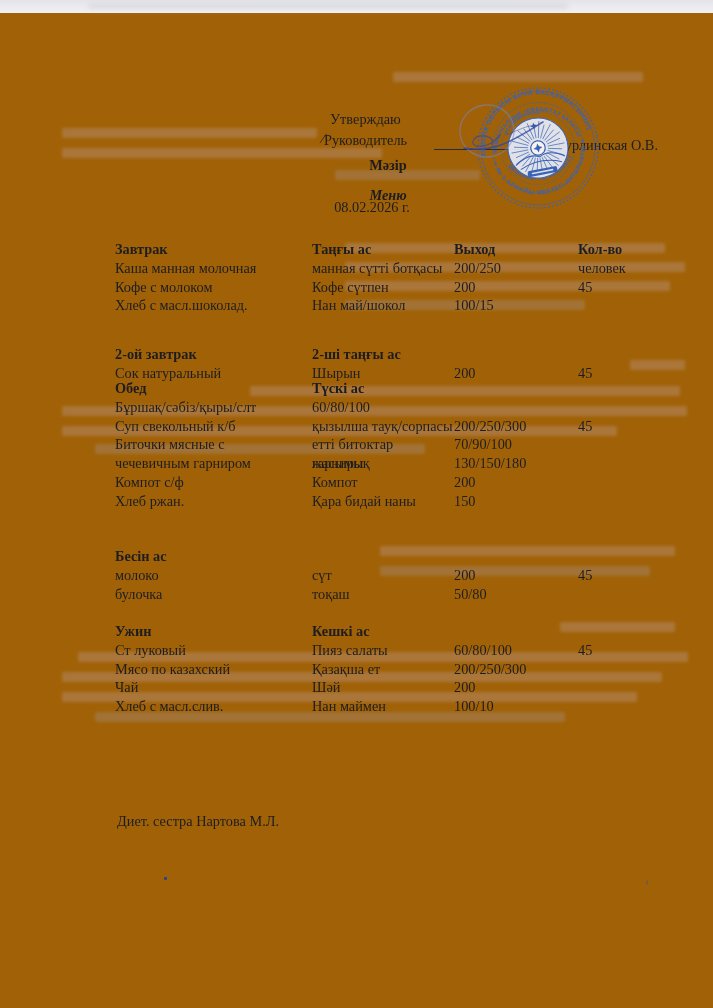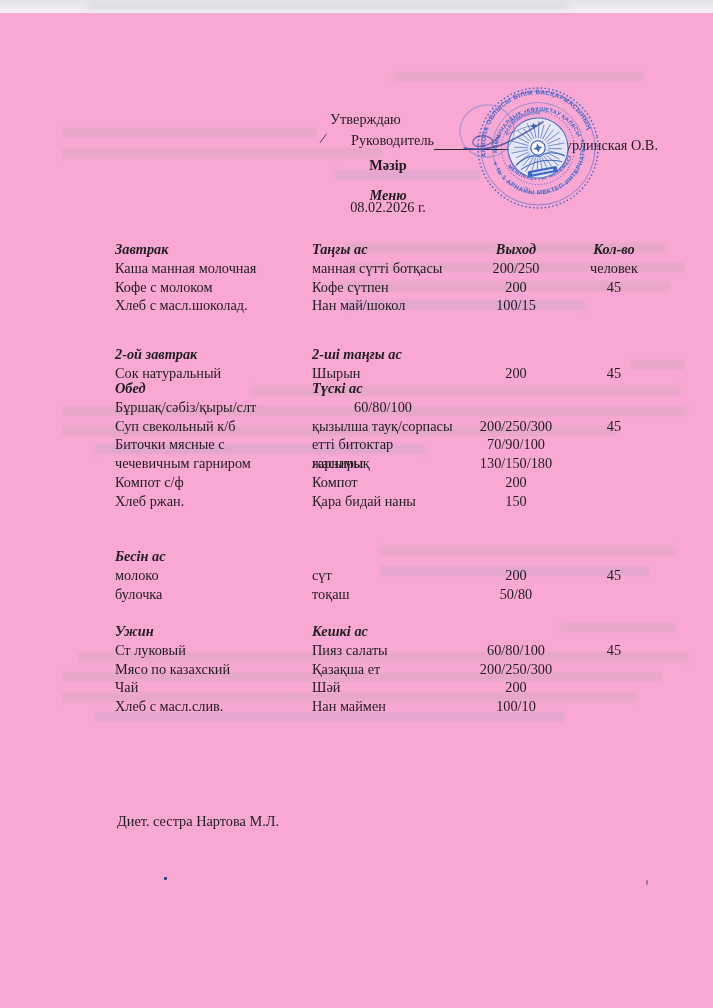--- a/index.html
+++ b/index.html
@@ -1,35 +1,35 @@
 <!DOCTYPE html>
 <html><head>
 <meta charset="utf-8">
 <style>
   html,body{margin:0;padding:0;background:#9a9a9a;}
   .page{
     position:relative;width:713px;height:1008px;margin:0 auto;
-    background:#f9a8d4;overflow:hidden;
+    background:#a16207;overflow:hidden;
     font-family:"Liberation Serif","DejaVu Serif",serif;
     color:#1d1d20;font-size:14.3px;line-height:18.8px;
   }
   .scan-top{position:absolute;left:0;top:0;width:713px;height:13px;
     background:linear-gradient(#e3e3e9,#f1f1f5);}
   .scan-smudge{position:absolute;left:88px;top:3px;width:480px;height:6px;
     background:#d7d7de;filter:blur(2.5px);opacity:.75;}
   .abs{position:absolute;}
   .center{text-align:center;}
   .b{font-weight:bold;}
   .bleed{position:absolute;height:10px;background:rgba(192,165,177,.30);
     filter:blur(1.6px);border-radius:2px;pointer-events:none;}
   .bleed.cool{background:rgba(168,162,188,.26);}
   .menu-section{position:absolute;left:115px;width:556px;}
   .menu-row{display:grid;grid-template-columns:197px 142px 124px 72px;height:18.8px;}
-  .menu-row .c-out,.menu-row .c-qty{text-align:center;}
-  .menu-row.hdr{font-weight:bold;font-style:italic;}
+  .menu-row .c-out,.menu-row .c-qty{text-align:left;}
+  .menu-row.hdr{font-weight:bold;}
   .qb{font-weight:normal;}
   .sig-line{position:absolute;left:434px;top:149px;width:123px;height:1.4px;
     background:#2b2b30;}
   .stamp-wrap{position:absolute;left:467px;top:77px;width:142px;height:142px;
     transform:rotate(-11deg);opacity:.92;}
   .sig-overlay{position:absolute;left:440px;top:95px;width:150px;height:80px;}
   .speck{position:absolute;border-radius:1px;}
 </style>
 </head>
 <body>
@@ -57,27 +57,27 @@
       <div class="bleed cool" style="left: 380px; top: 566px; width: 270px;"></div>
       <div class="bleed" style="left: 560px; top: 622px; width: 115px;"></div>
       <div class="bleed" style="left: 78px; top: 652px; width: 610px;"></div>
       <div class="bleed" style="left: 62px; top: 672px; width: 600px;"></div>
       <div class="bleed" style="left: 62px; top: 692px; width: 575px;"></div>
       <div class="bleed cool" style="left: 95px; top: 712px; width: 470px;"></div>
     </div>
 
   <div class="abs" style="left:330px;top:110px;">Утверждаю</div>
   <div class="abs" style="left:322px;top:129px;">∕</div>
-  <div class="abs" style="left:351px;top:131px;">Руководитель</div>
+  <div class="abs" style="left:324px;top:131px;">Руководитель</div>
   <div class="sig-line"></div>
   <div class="abs" style="left:557px;top:136px;">Бурлинская О.В.</div>
 
   <div class="abs center b" style="left:288px;top:156px;width:200px;">Мәзір</div>
   <div class="abs center b" style="left:288px;top:186px;width:200px;font-style:italic;">Меню</div>
-  <div class="abs center" style="left:288px;top:198px;width:200px;">08.02.2026 г.</div>
+  <div class="abs center" style="left:272px;top:198px;width:200px;">08.02.2026 г.</div>
 
   <div class="stamp-wrap">
     <svg width="142" height="142" viewBox="-71 -71 142 142">
       <defs>
         <path id="arcOutTop" d="M -52,6 A 52.5,52.5 0 1 1 52,6"></path>
         <path id="arcOutBot" d="M -47,-8 A 47.5,47.5 0 1 0 47,-8"></path>
         <path id="arcInTop" d="M -42,5 A 42,42 0 1 1 42,5"></path>
         <path id="arcInBot" d="M -38,-6 A 38,38 0 1 0 38,-6"></path>
         <path id="arcBsn" d="M -33,-8 A 34,34 0 0 1 33,-8"></path>
       </defs>

